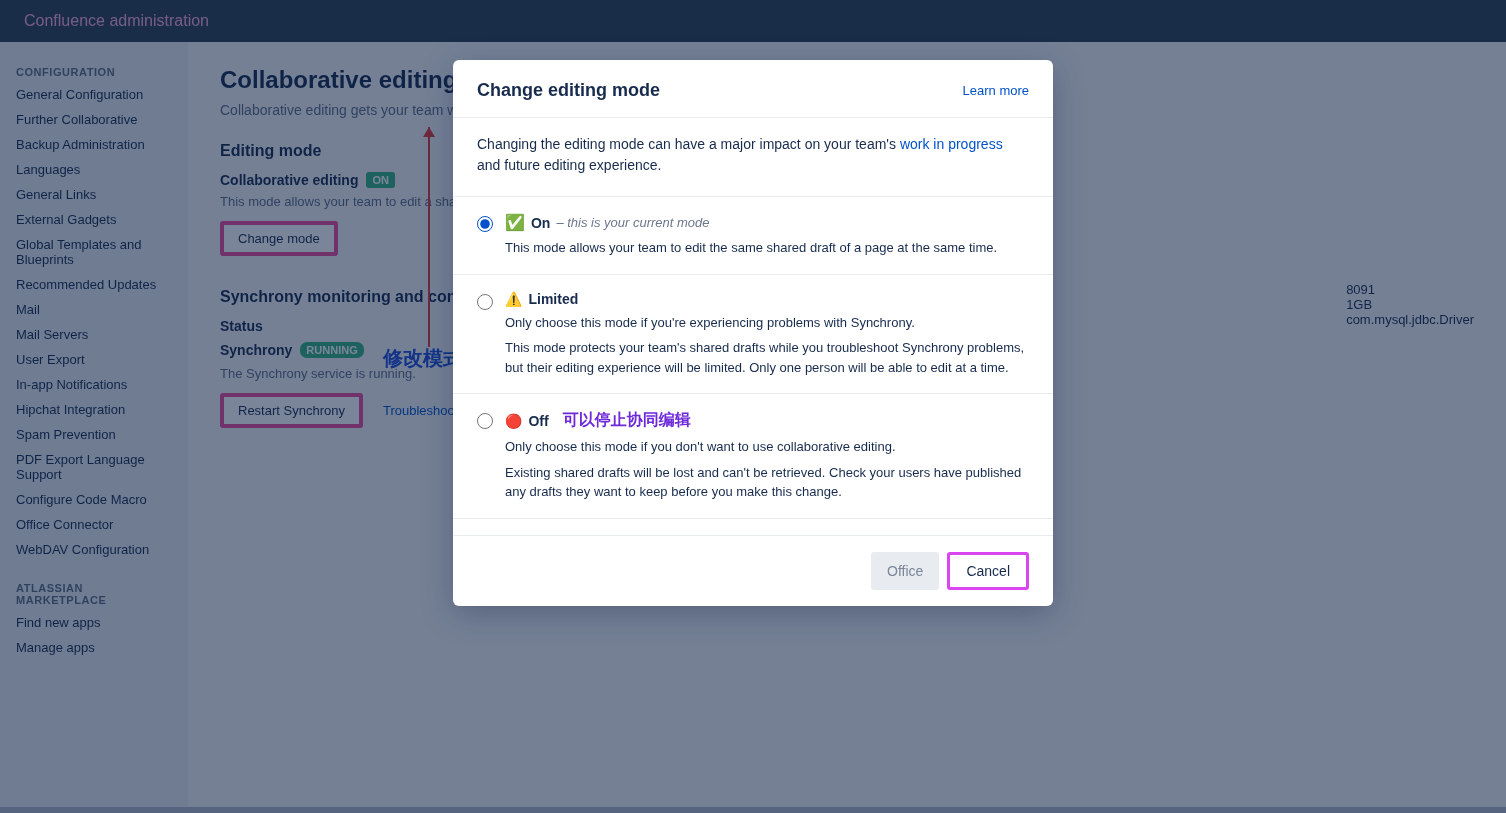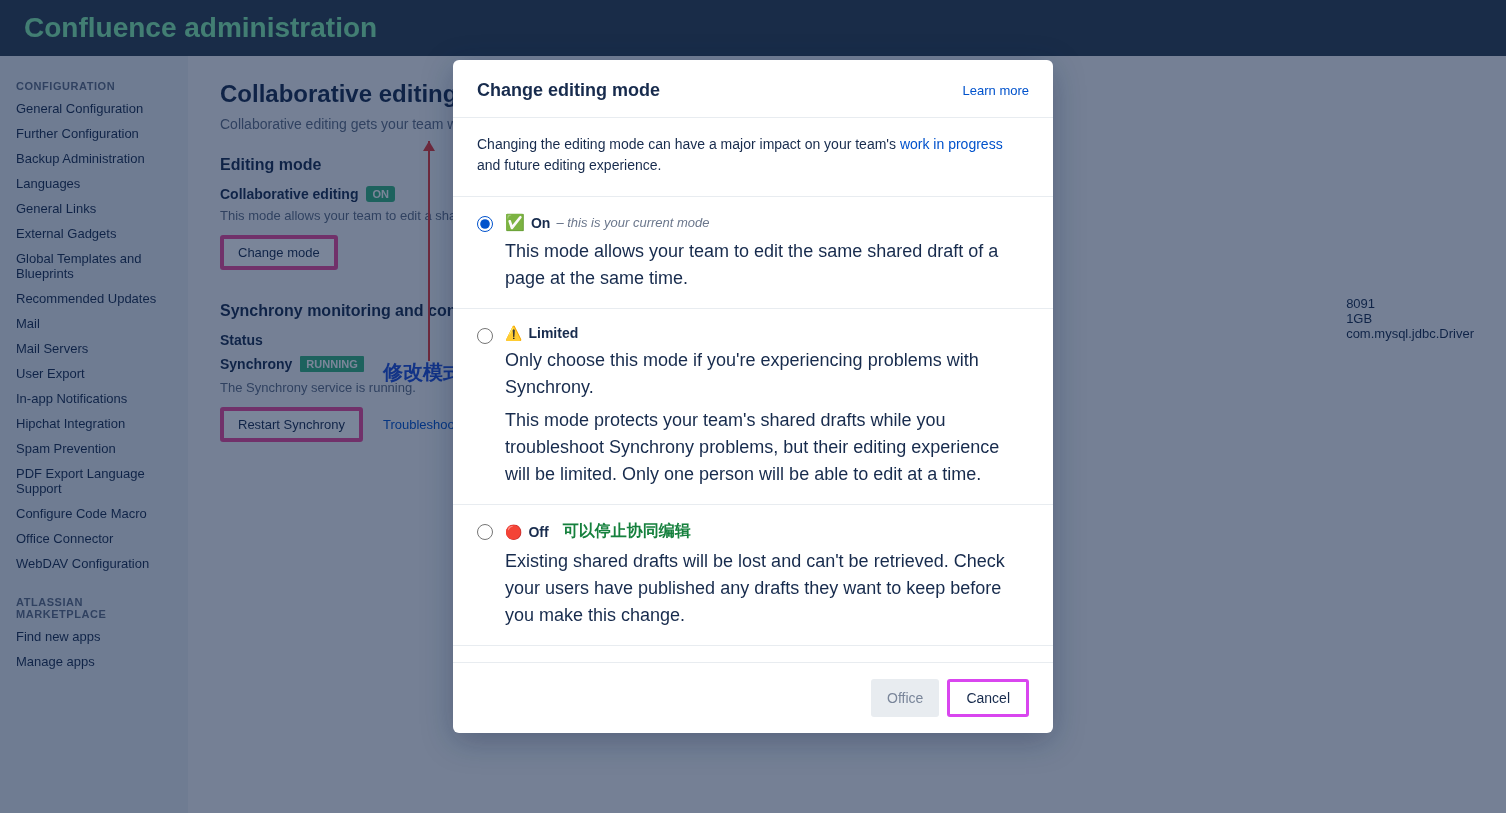--- a/index.html
+++ b/index.html
@@ -7,23 +7,23 @@
       font-family: -apple-system, BlinkMacSystemFont, "Segoe UI", Arial, sans-serif;
       background: #b0b8c8;
       min-height: 813px;
       overflow: hidden;
     }
 
     
     .header {
       background: #2c3e50;
       padding: 12px 24px;
-      color: #86efac;
-      font-size: 28px;
-      font-weight: 700;
+      color: #f9a8d4;
+      font-size: 16px;
+      font-weight: 400;
     }
 
     .page-layout {
       display: flex;
       height: calc(813px - 48px);
     }
 
     
     .sidebar {
       width: 188px;
@@ -97,21 +97,21 @@
       padding: 2px 6px;
       border-radius: 3px;
     }
 
     .badge-running {
       background: #36b37e;
       color: white;
       font-size: 11px;
       font-weight: 700;
       padding: 2px 6px;
-      border-radius: 1px;
+      border-radius: 7px;
     }
 
     .mode-description {
       font-size: 13px;
       color: #5e6c84;
       margin-bottom: 12px;
     }
 
     .btn-secondary {
       background: white;
@@ -295,42 +295,42 @@
     }
 
     .option-subtitle {
       font-size: 13px;
       color: #6b778c;
       font-style: italic;
       font-weight: 400;
     }
 
     .option-desc {
-      font-size: 18px;
+      font-size: 13px;
       color: #172b4d;
       line-height: 1.5;
     }
 
     .icon-check-circle {
       color: #36b37e;
       font-size: 16px;
     }
 
     .icon-warning {
       color: #f4a619;
       font-size: 14px;
     }
 
     .icon-error {
       color: #de350b;
       font-size: 14px;
     }
 
     .chinese-annotation {
-      color: #15803d;
+      color: #6d28d9;
       font-size: 16px;
       font-weight: 600;
       margin-left: 8px;
     }
 
     .modal-footer {
       display: flex;
       justify-content: flex-end;
       gap: 8px;
       padding: 16px 24px;
@@ -363,21 +363,21 @@
 <div class="header">
   <span>Confluence administration</span>
 </div>
 
 <div class="page-layout">
 
   <div class="sidebar">
     <div class="sidebar-section-label">CONFIGURATION</div>
 
     <a class="sidebar-item">General Configuration</a>
-    <a class="sidebar-item">Further Configuration</a>
+    <a class="sidebar-item">Further Collaborative</a>
     <a class="sidebar-item">Backup Administration</a>
     <a class="sidebar-item">Languages</a>
     <a class="sidebar-item">General Links</a>
     <a class="sidebar-item">External Gadgets</a>
     <a class="sidebar-item">Global Templates and Blueprints</a>
     <a class="sidebar-item">Recommended Updates</a>
     <a class="sidebar-item">Mail</a>
     <a class="sidebar-item">Mail Servers</a>
     <a class="sidebar-item">User Export</a>
     <a class="sidebar-item">In-app Notifications</a>
@@ -485,20 +485,21 @@
       <hr class="option-divider">
 
       <div class="option-row">
         <input type="radio" class="option-radio" name="editing-mode" style="">
         <div class="option-content">
           <div class="option-title">
             <span class="icon-error">🔴</span>
             <span>Off</span>
             <span class="chinese-annotation">可以停止协同编辑</span>
           </div>
+          <p class="option-desc">Only choose this mode if you don't want to use collaborative editing.</p>
           <p class="option-desc" style="margin-top:6px;">Existing shared drafts will be lost and can't be retrieved. Check your users have published any drafts they want to keep before you make this change.</p>
         </div>
       </div>
 
       <hr class="option-divider">
     </div>
 
     <div class="modal-footer">
       <button class="btn-change">Office</button>
       <button class="btn-cancel">Cancel</button>

